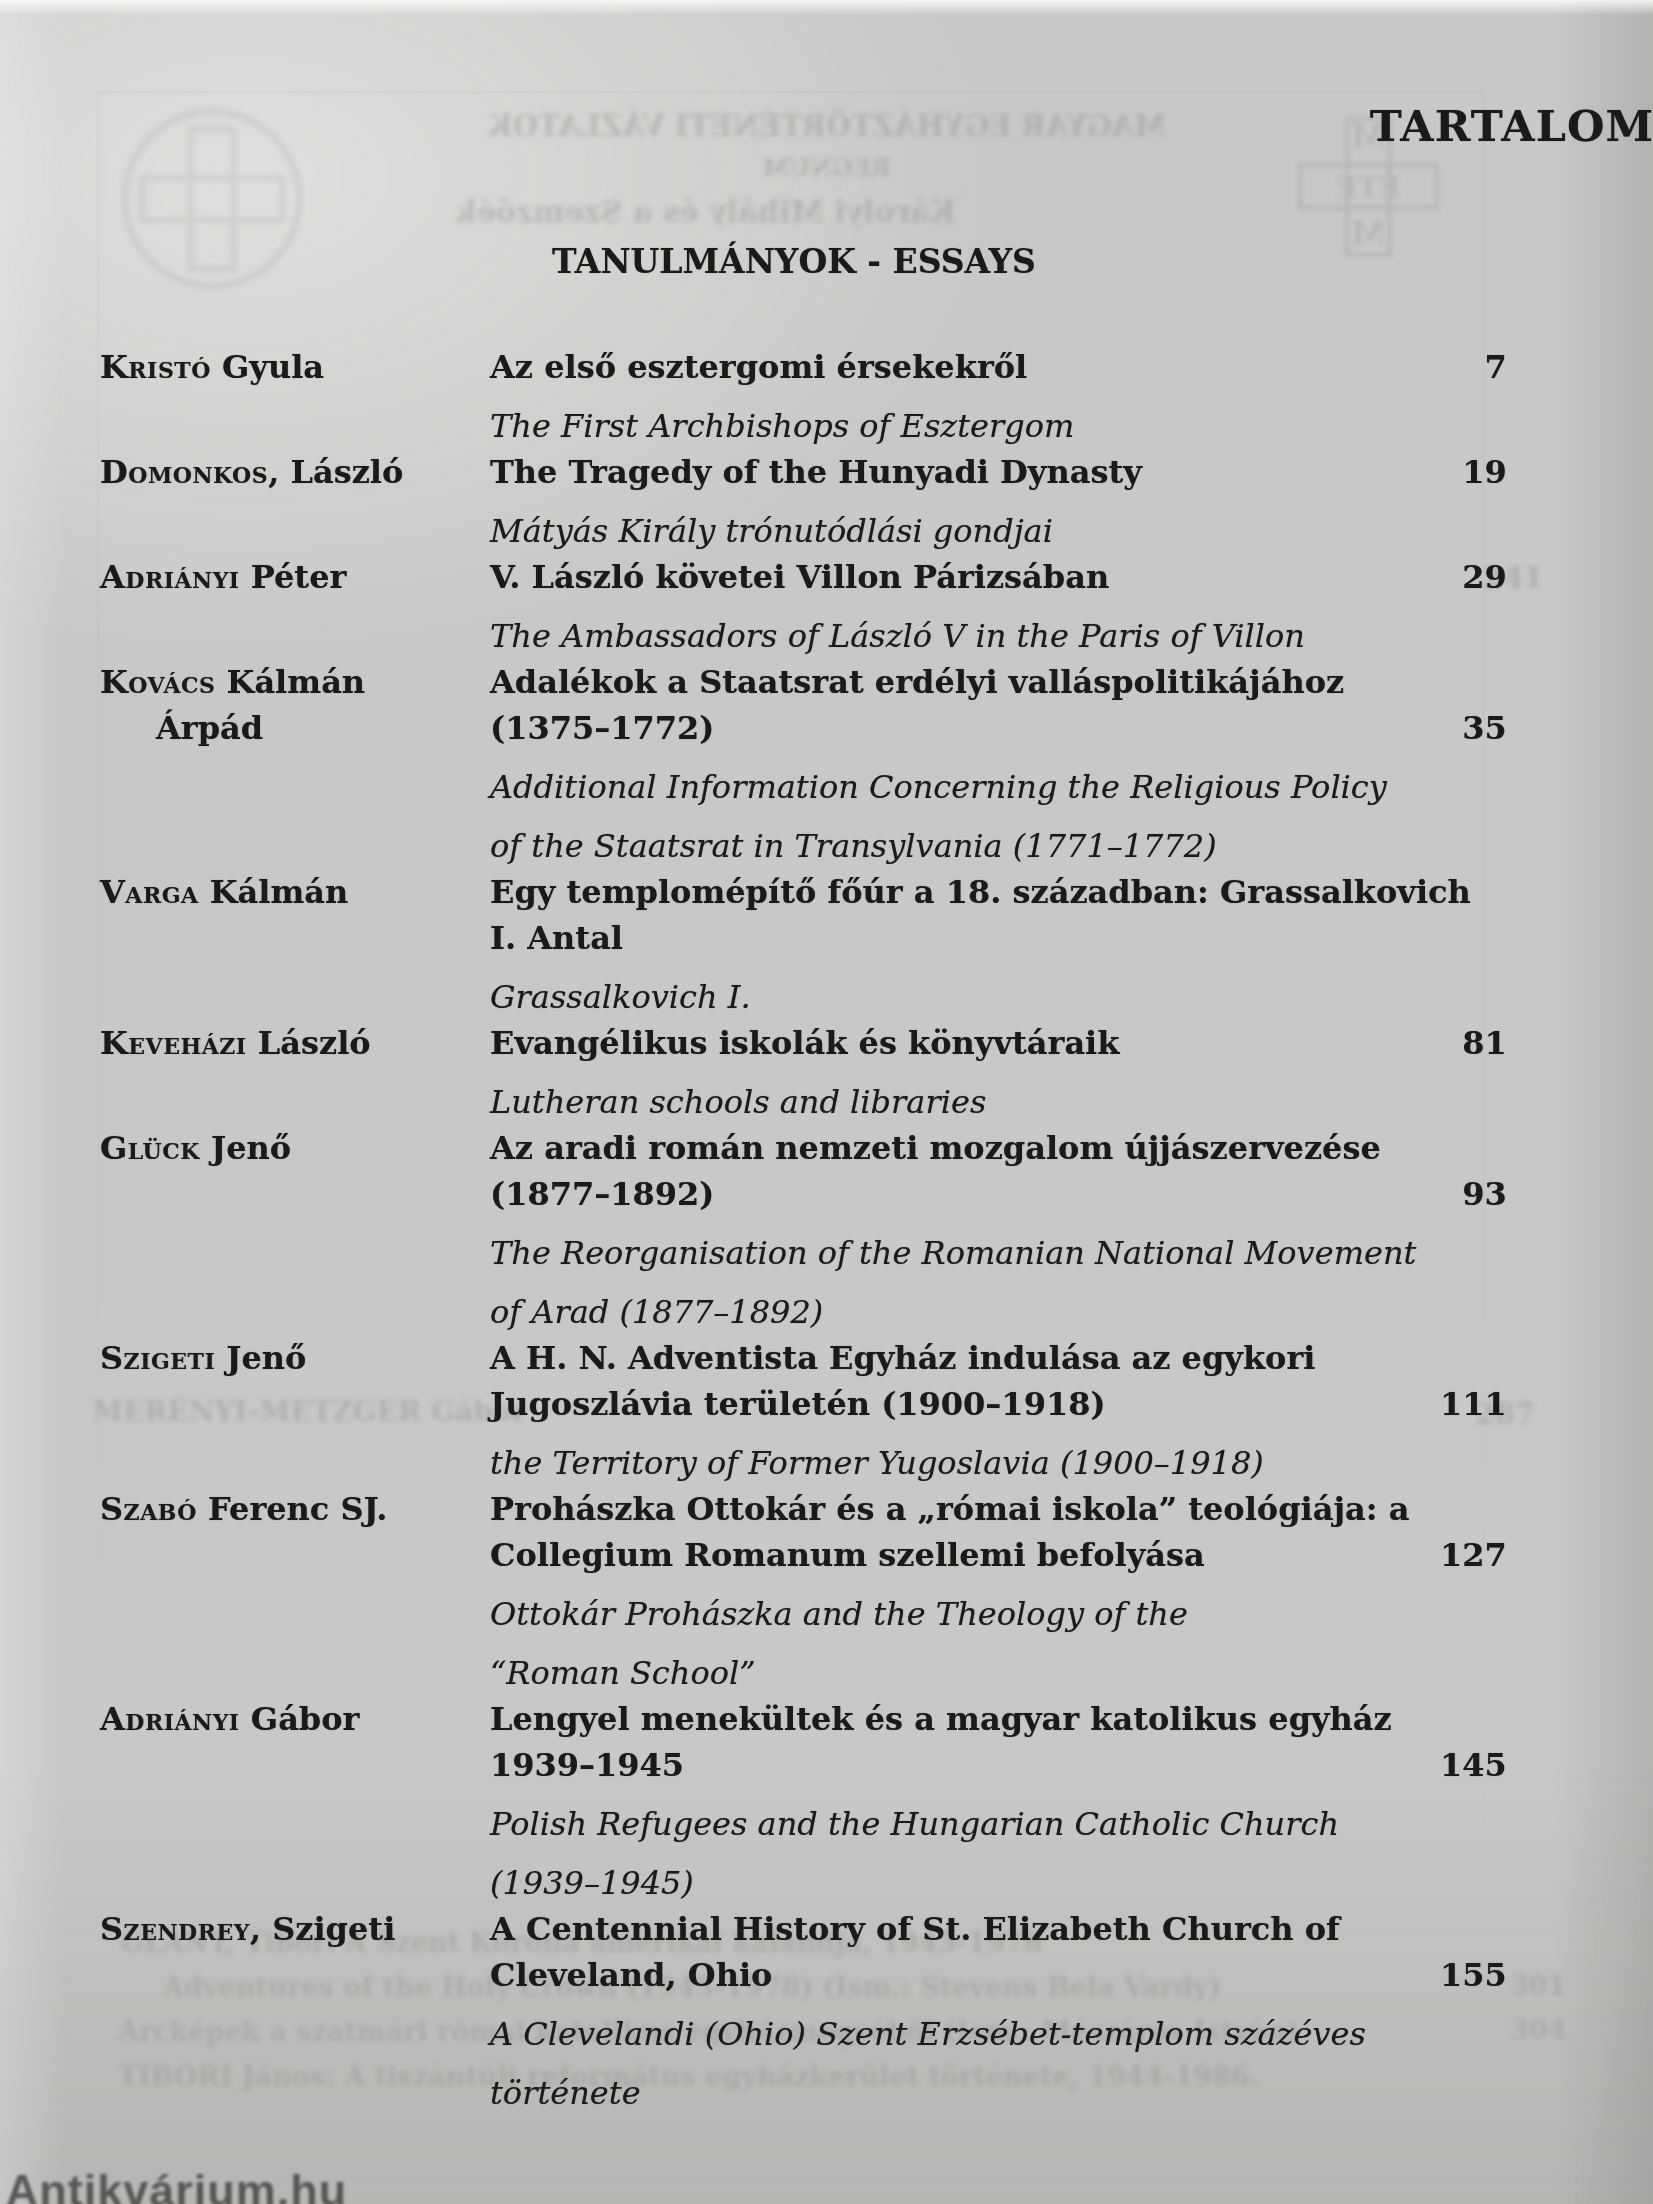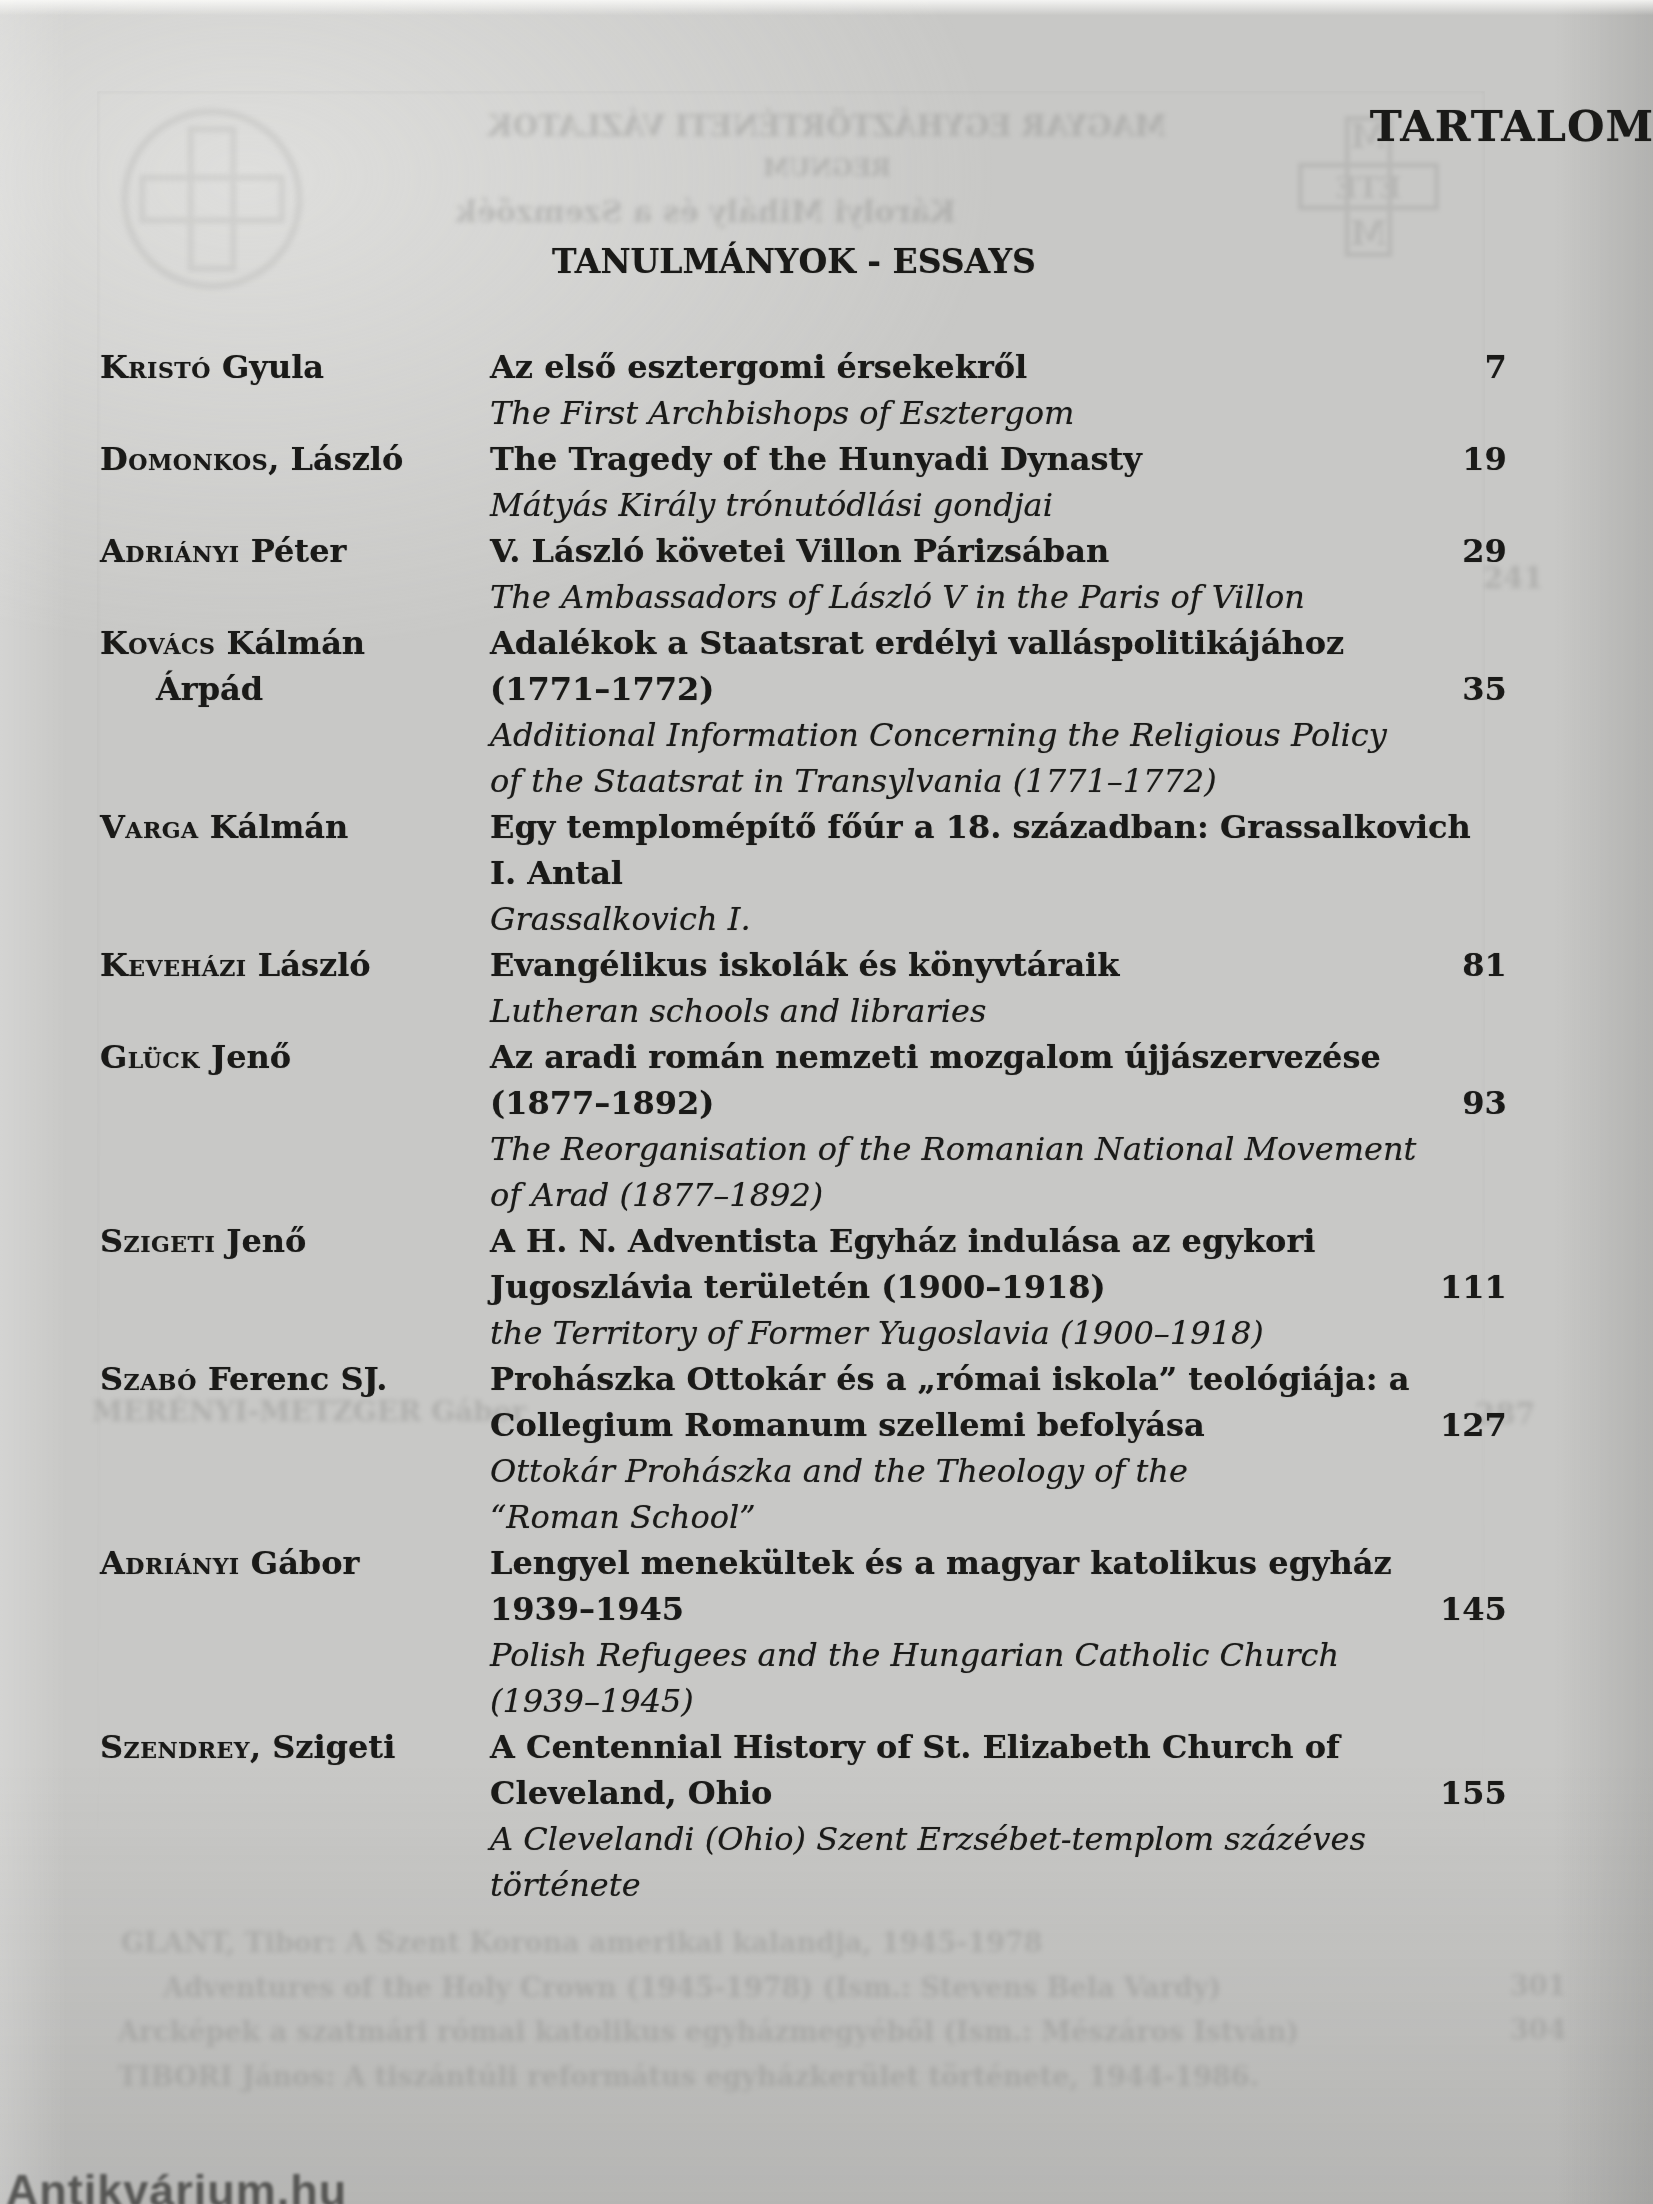--- a/index.html
+++ b/index.html
@@ -36,21 +36,21 @@
   .author2{
     position:absolute;left:156px;top:46px;height:46px;line-height:46px;
     font-weight:700;font-size:32px;text-shadow:0 0 1px rgba(20,20,18,.45);
   }
   .lines{margin-left:490px;margin-right:126px;}
   .line{
     position:relative;height:46px;line-height:46px;
     font-size:32px;font-weight:700;white-space:nowrap;
     text-shadow:0 0 1px rgba(22,22,20,.45);
   }
-  .line.it{font-style:italic;font-weight:500;}
+  .line.it{font-style:italic;font-weight:500;margin-top:13px;}
   .line sup{font-size:.62em;vertical-align:super;line-height:0;}
   .pg{
     position:absolute;right:21.3px;top:0;height:46px;line-height:46px;
     font-style:normal;font-weight:700;font-size:32px;
   }
   
   .ghost{
     position:absolute;white-space:nowrap;color:#8b8b89;opacity:.40;
     filter:blur(2.5px);font-weight:700;z-index:0;
   }
@@ -136,21 +136,21 @@
           <div class="lines">
             <div class="line"><span>V. László követei Villon Párizsában</span><span class="pg">29</span></div>
             <div class="line it"><span>The Ambassadors of László V in the Paris of Villon</span></div>
           </div>
         </div>
         <div class="entry">
           <div class="author"><span class="sc">Kovács</span><span> Kálmán</span></div>
           <div class="author2">Árpád</div>
           <div class="lines">
             <div class="line"><span>Adalékok a Staatsrat erdélyi valláspolitikájához</span></div>
-            <div class="line"><span>(1771–1772)</span><span class="pg">35</span></div>
+            <div class="line"><span>(1375–1772)</span><span class="pg">35</span></div>
             <div class="line it"><span>Additional Information Concerning the Religious Policy</span></div>
             <div class="line it"><span>of the Staatsrat in Transylvania (1771–1772)</span></div>
           </div>
         </div>
         <div class="entry">
           <div class="author"><span class="sc">Varga</span><span> Kálmán</span></div>
           <div class="lines">
             <div class="line"><span>Egy templomépítő főúr a 18. században: Grassalkovich</span></div>
             <div class="line"><span>I. Antal</span></div>
             <div class="line it"><span>Grassalkovich I.</span></div>

